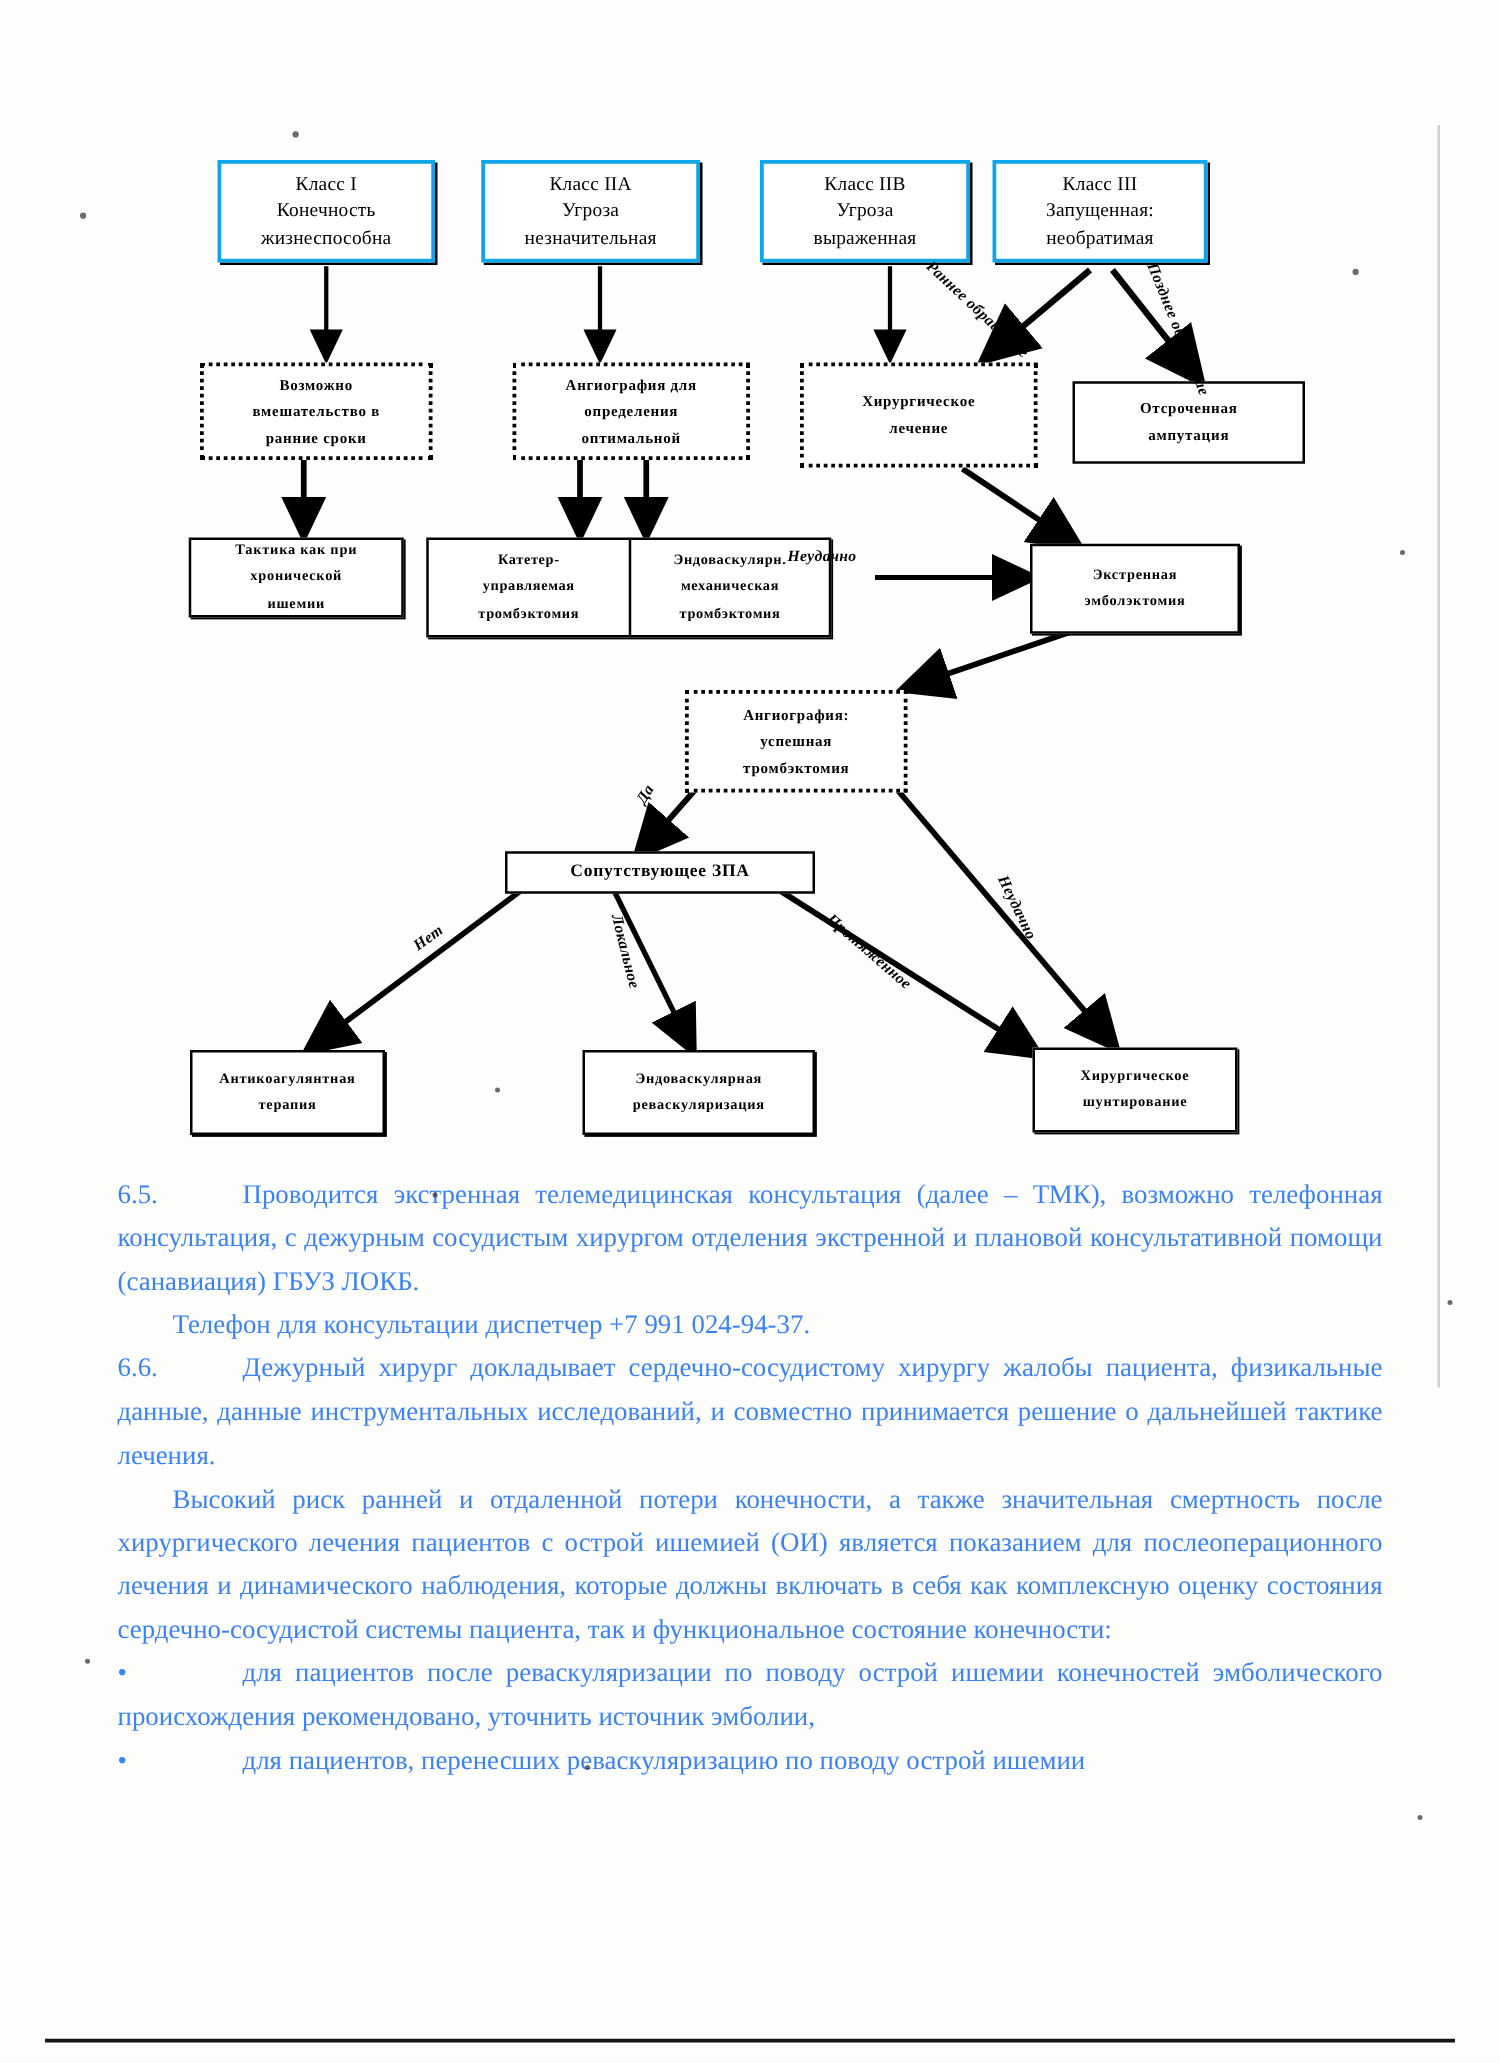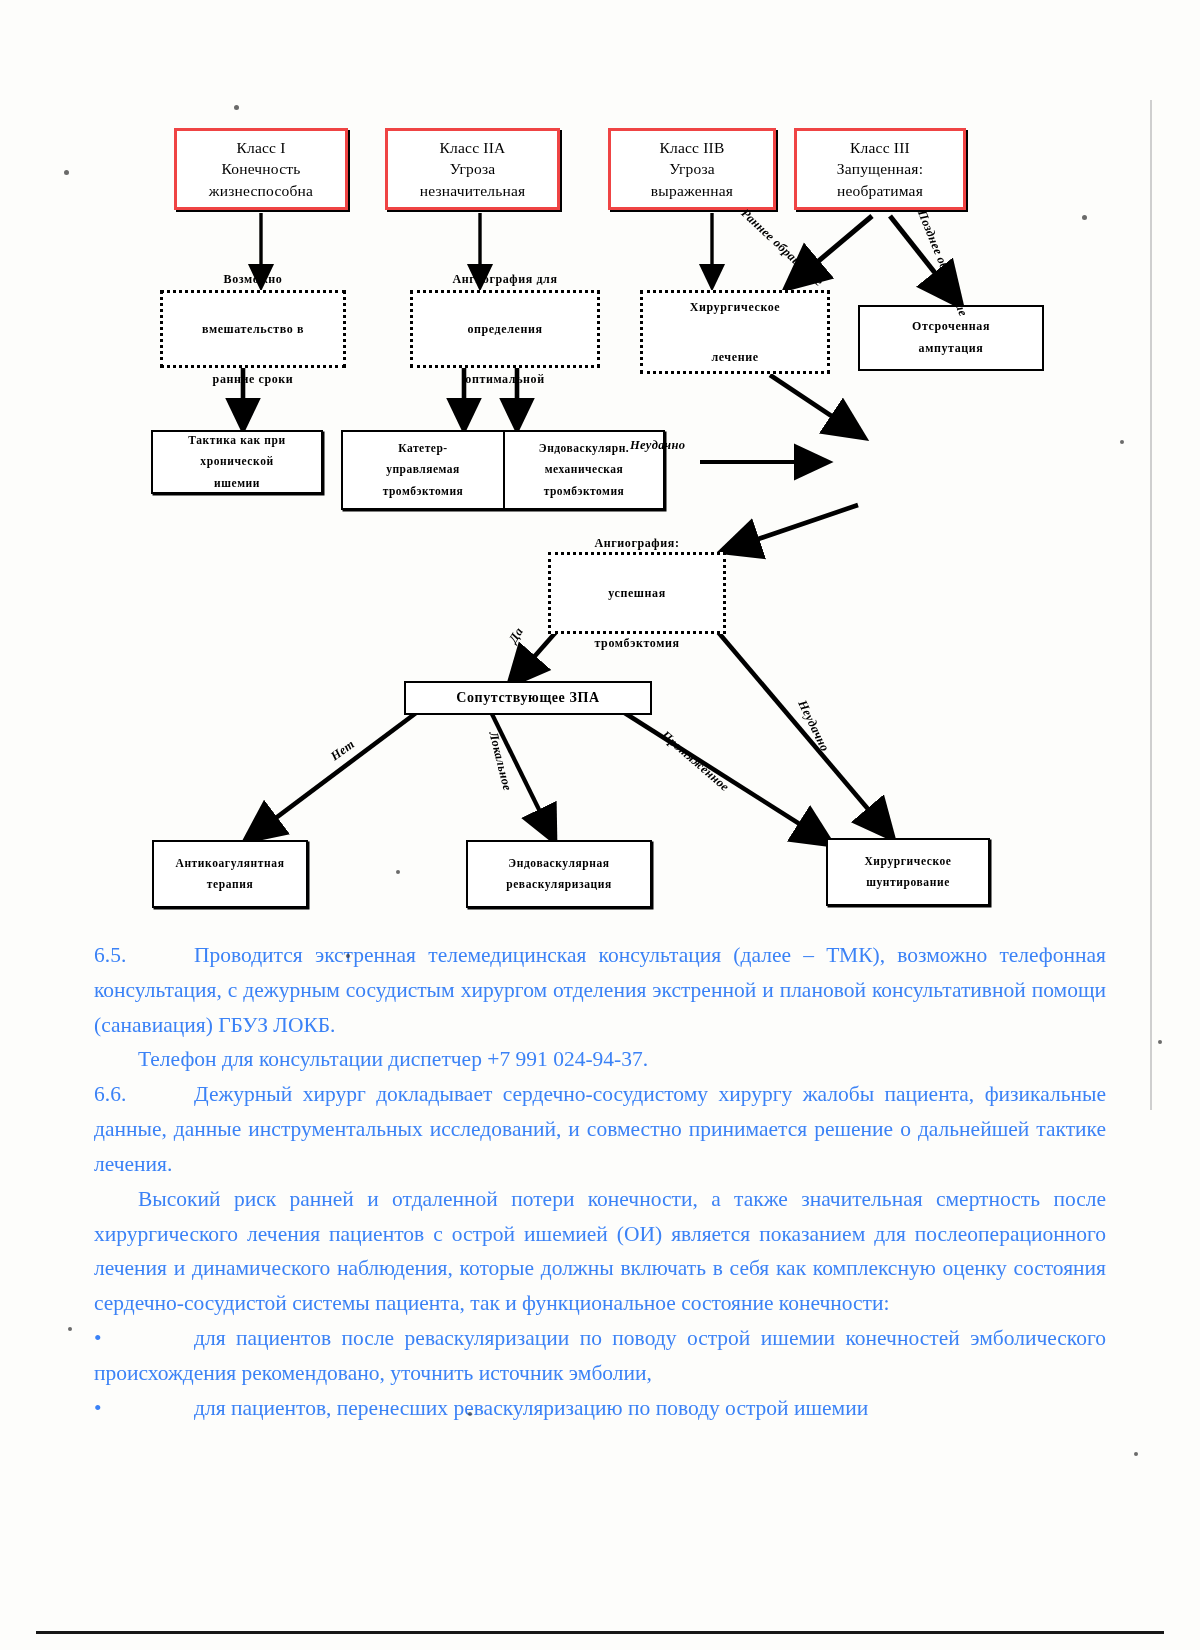--- a/index.html
+++ b/index.html
@@ -53,35 +53,34 @@
     z-index: 4;
   }
   .node .ln {
     display: block;
     width: 100%;
     line-height: 1.5;
   }
 
   
   .node.solid-top {
-    border: 3px solid #ef4444;
+    border: 3px solid #0ea5e9;
     font-size: 15.5px;
     font-weight: 400;
     letter-spacing: 0.2px;
     box-shadow: 2px 2px 0 #000;
   }
   .node.solid-top .ln { line-height: 1.38; }
 
   
   .node.dotted {
     border: 3px dotted #000;
     font-size: 12px;
     font-weight: 700;
     letter-spacing: 0.6px;
-    gap: 29px;
   }
   .node.dotted .ln { line-height: 1.75; }
 
   
   .node.solid-bold {
     border: 2.5px solid #000;
     font-size: 11.5px;
     font-weight: 700;
     letter-spacing: 0.6px;
     box-shadow: 1.5px 1.5px 0 #000;
@@ -302,20 +301,24 @@
         <span class="ln">управляемая</span>
         <span class="ln">тромбэктомия</span>
       </div>
       <div class="half" style="width:160px;">
         <span class="ln">Эндоваскулярн.</span>
         <span class="ln">механическая</span>
         <span class="ln">тромбэктомия</span>
       </div>
     </div>
 
+    <div class="node solid-bold" style="left:824px; top:345px; width:168px; height:72px;">
+      <span class="ln">Экстренная</span>
+      <span class="ln">эмболэктомия</span>
+    </div>
 
     <div class="node dotted" style="left:548px; top:462px; width:178px; height:82px;">
       <span class="ln">Ангиография:</span>
       <span class="ln">успешная</span>
       <span class="ln">тромбэктомия</span>
     </div>
 
     <div class="node solid-thin" style="left:404px; top:591px; width:248px; height:34px;">
       <span class="ln" style="font-size:14px;">Сопутствующее ЗПА</span>
     </div>

